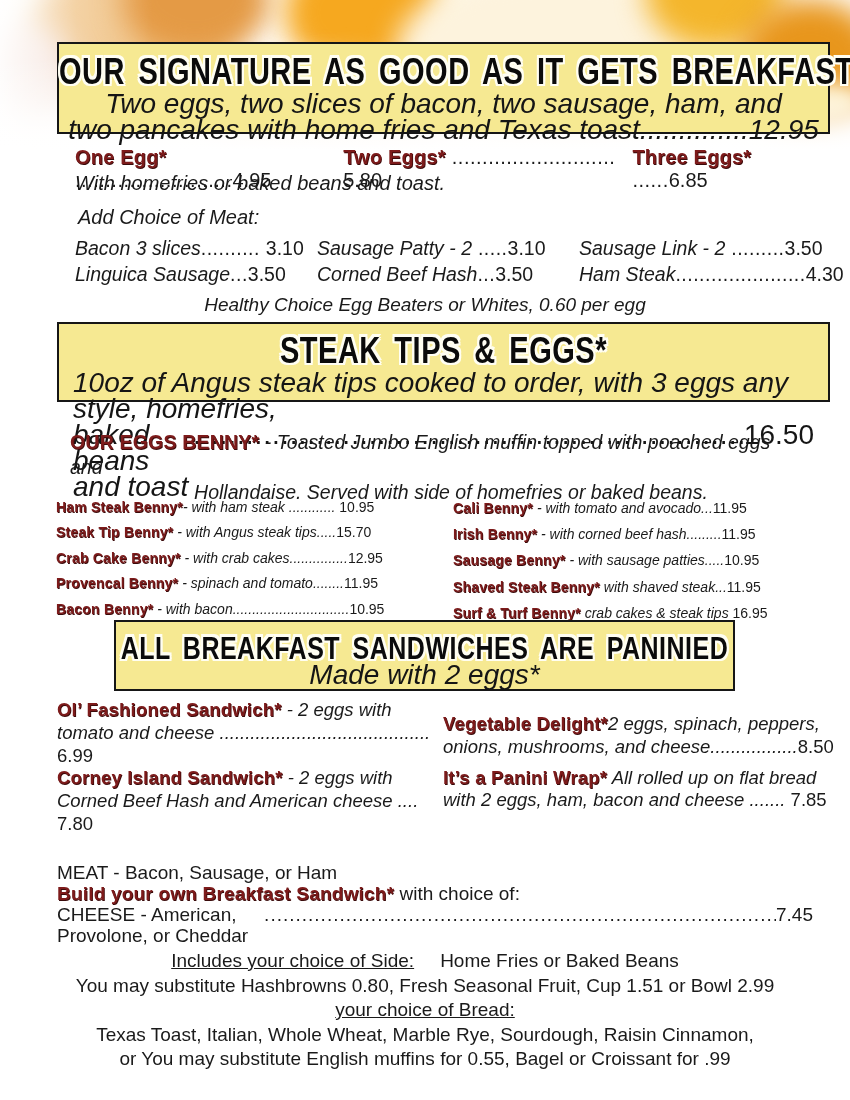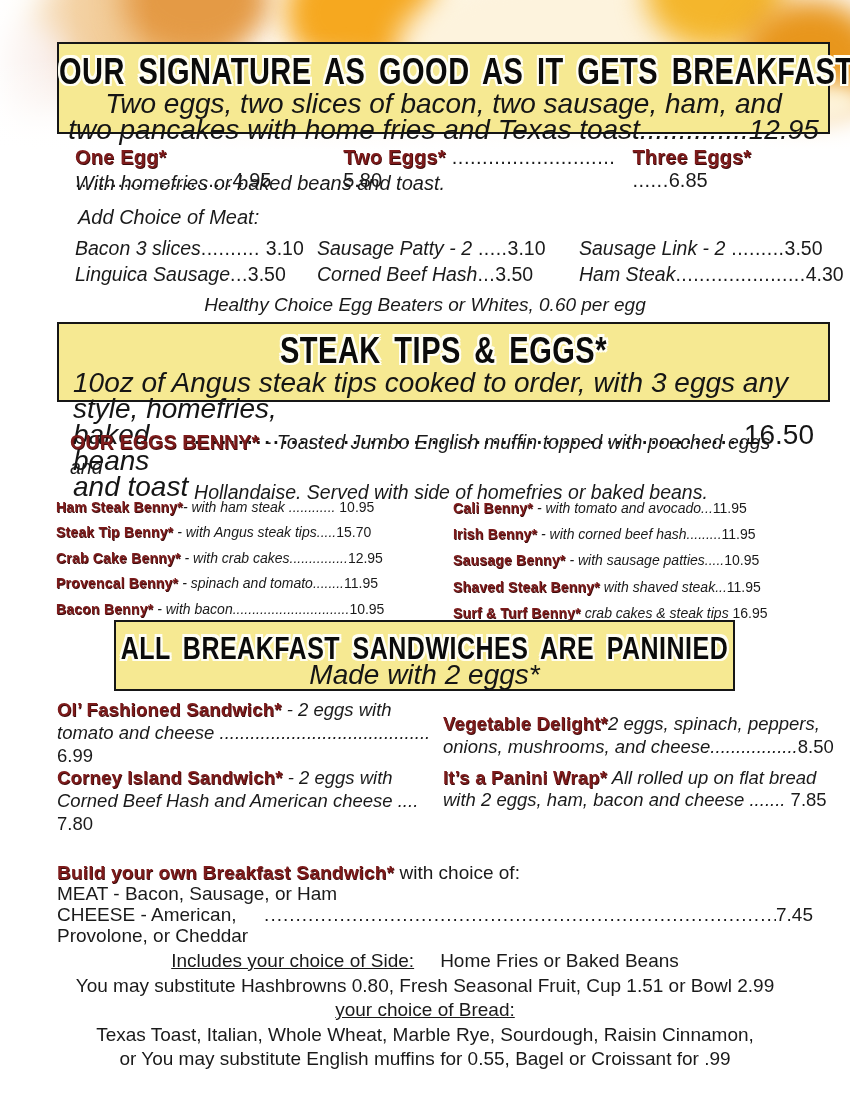--- a/index.html
+++ b/index.html
@@ -161,22 +161,22 @@
   <div class="abs sand-col sand-left">
     <div class="s-item"><span class="mname">Ol’ Fashioned Sandwich*</span><span class="it"> - 2 eggs with tomato and cheese ......................................... </span><span class="price">6.99</span></div>
     <div class="s-item"><span class="mname">Corney Island Sandwich*</span><span class="it"> - 2 eggs with Corned Beef Hash and American cheese .... </span><span class="price">7.80</span></div>
   </div>
   <div class="abs sand-col sand-right">
     <div class="s-item"><span class="mname">Vegetable Delight*</span><span class="it">2 eggs, spinach, peppers, onions, mushrooms, and cheese.................</span><span class="price">8.50</span></div>
     <div class="s-item"><span class="mname">It’s a Panini Wrap*</span><span class="it"> All rolled up on flat bread with 2 eggs, ham, bacon and cheese ....... </span><span class="price">7.85</span></div>
   </div>
 
   <div class="abs build">
+    <div>MEAT - Bacon, Sausage, or Ham</div>
     <div><span class="mname">Build your own Breakfast Sandwich*</span><span> with choice of:</span></div>
-    <div>MEAT - Bacon, Sausage, or Ham</div>
     <div class="cheese-row">
       <span>CHEESE - American, Provolone, or Cheddar</span>
         <span class="fill">....................................................................................................................................................</span>
         <span class="price">7.45</span>
     </div>
   </div>
 
   <div class="abs footer">
     <div><span class="uline">Includes your choice of Side:</span><span class="gap"></span><span>Home Fries or Baked Beans</span></div>
     <div>You may substitute Hashbrowns 0.80, Fresh Seasonal Fruit, Cup 1.51 or Bowl 2.99</div>

